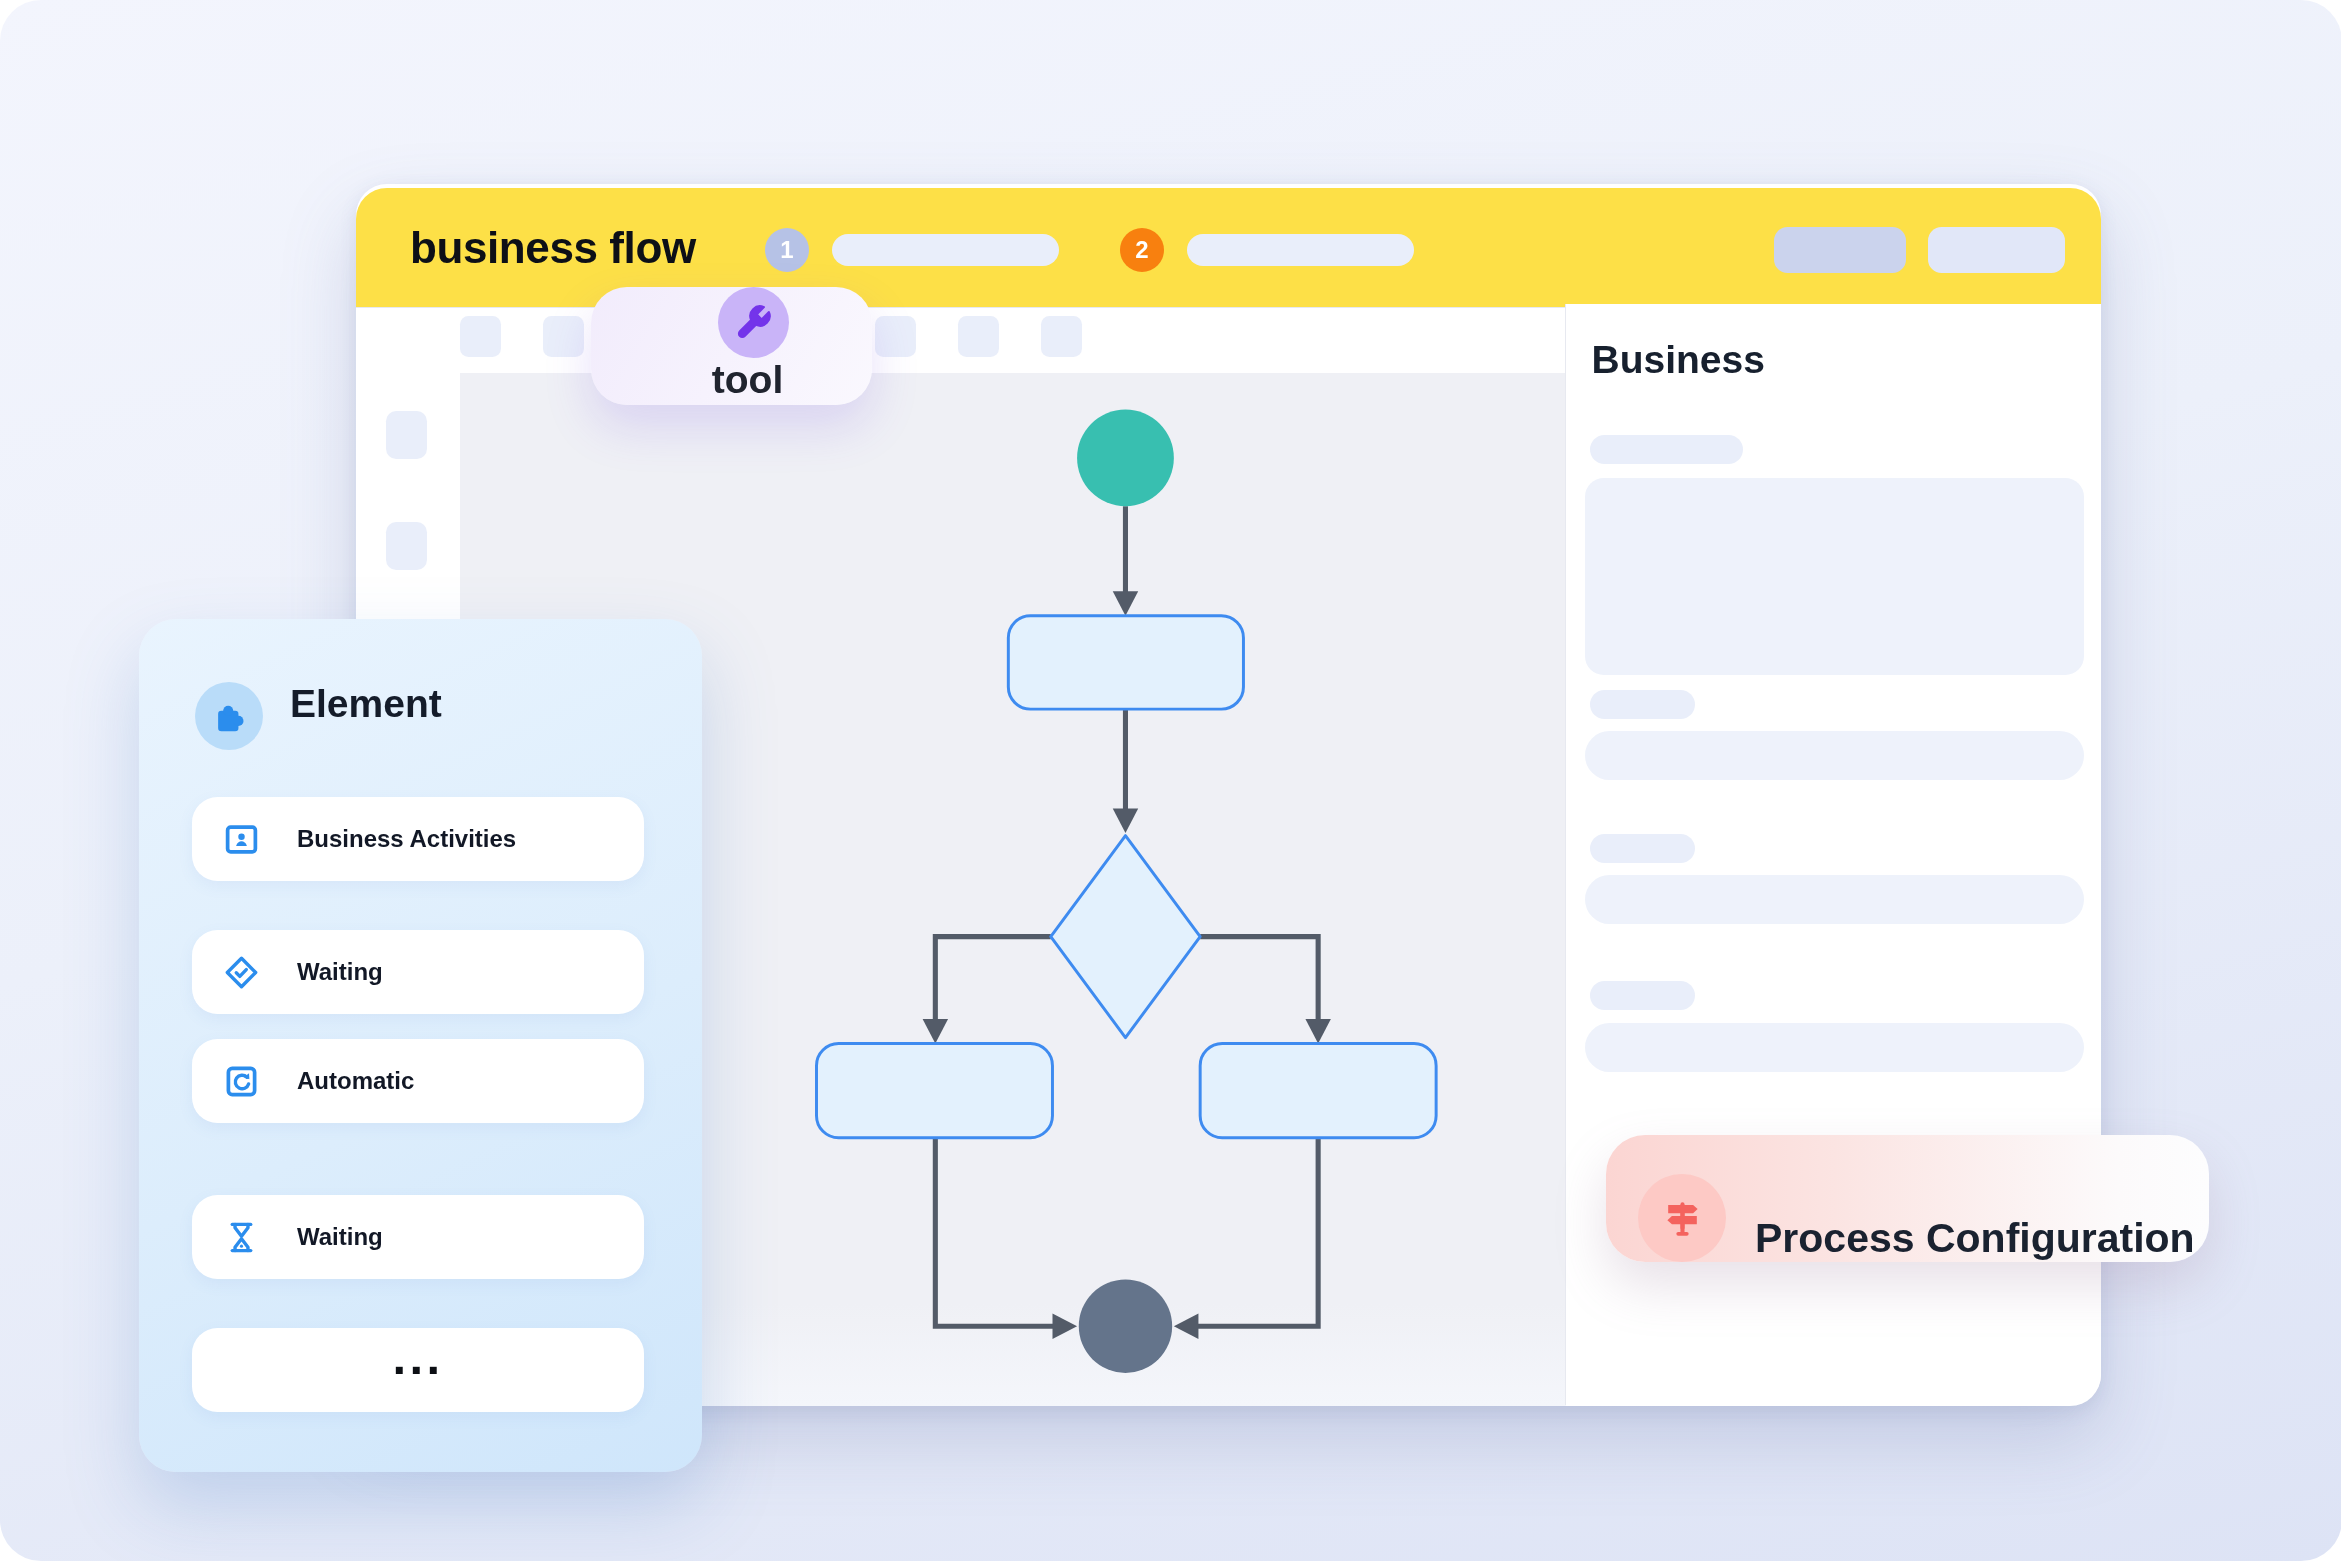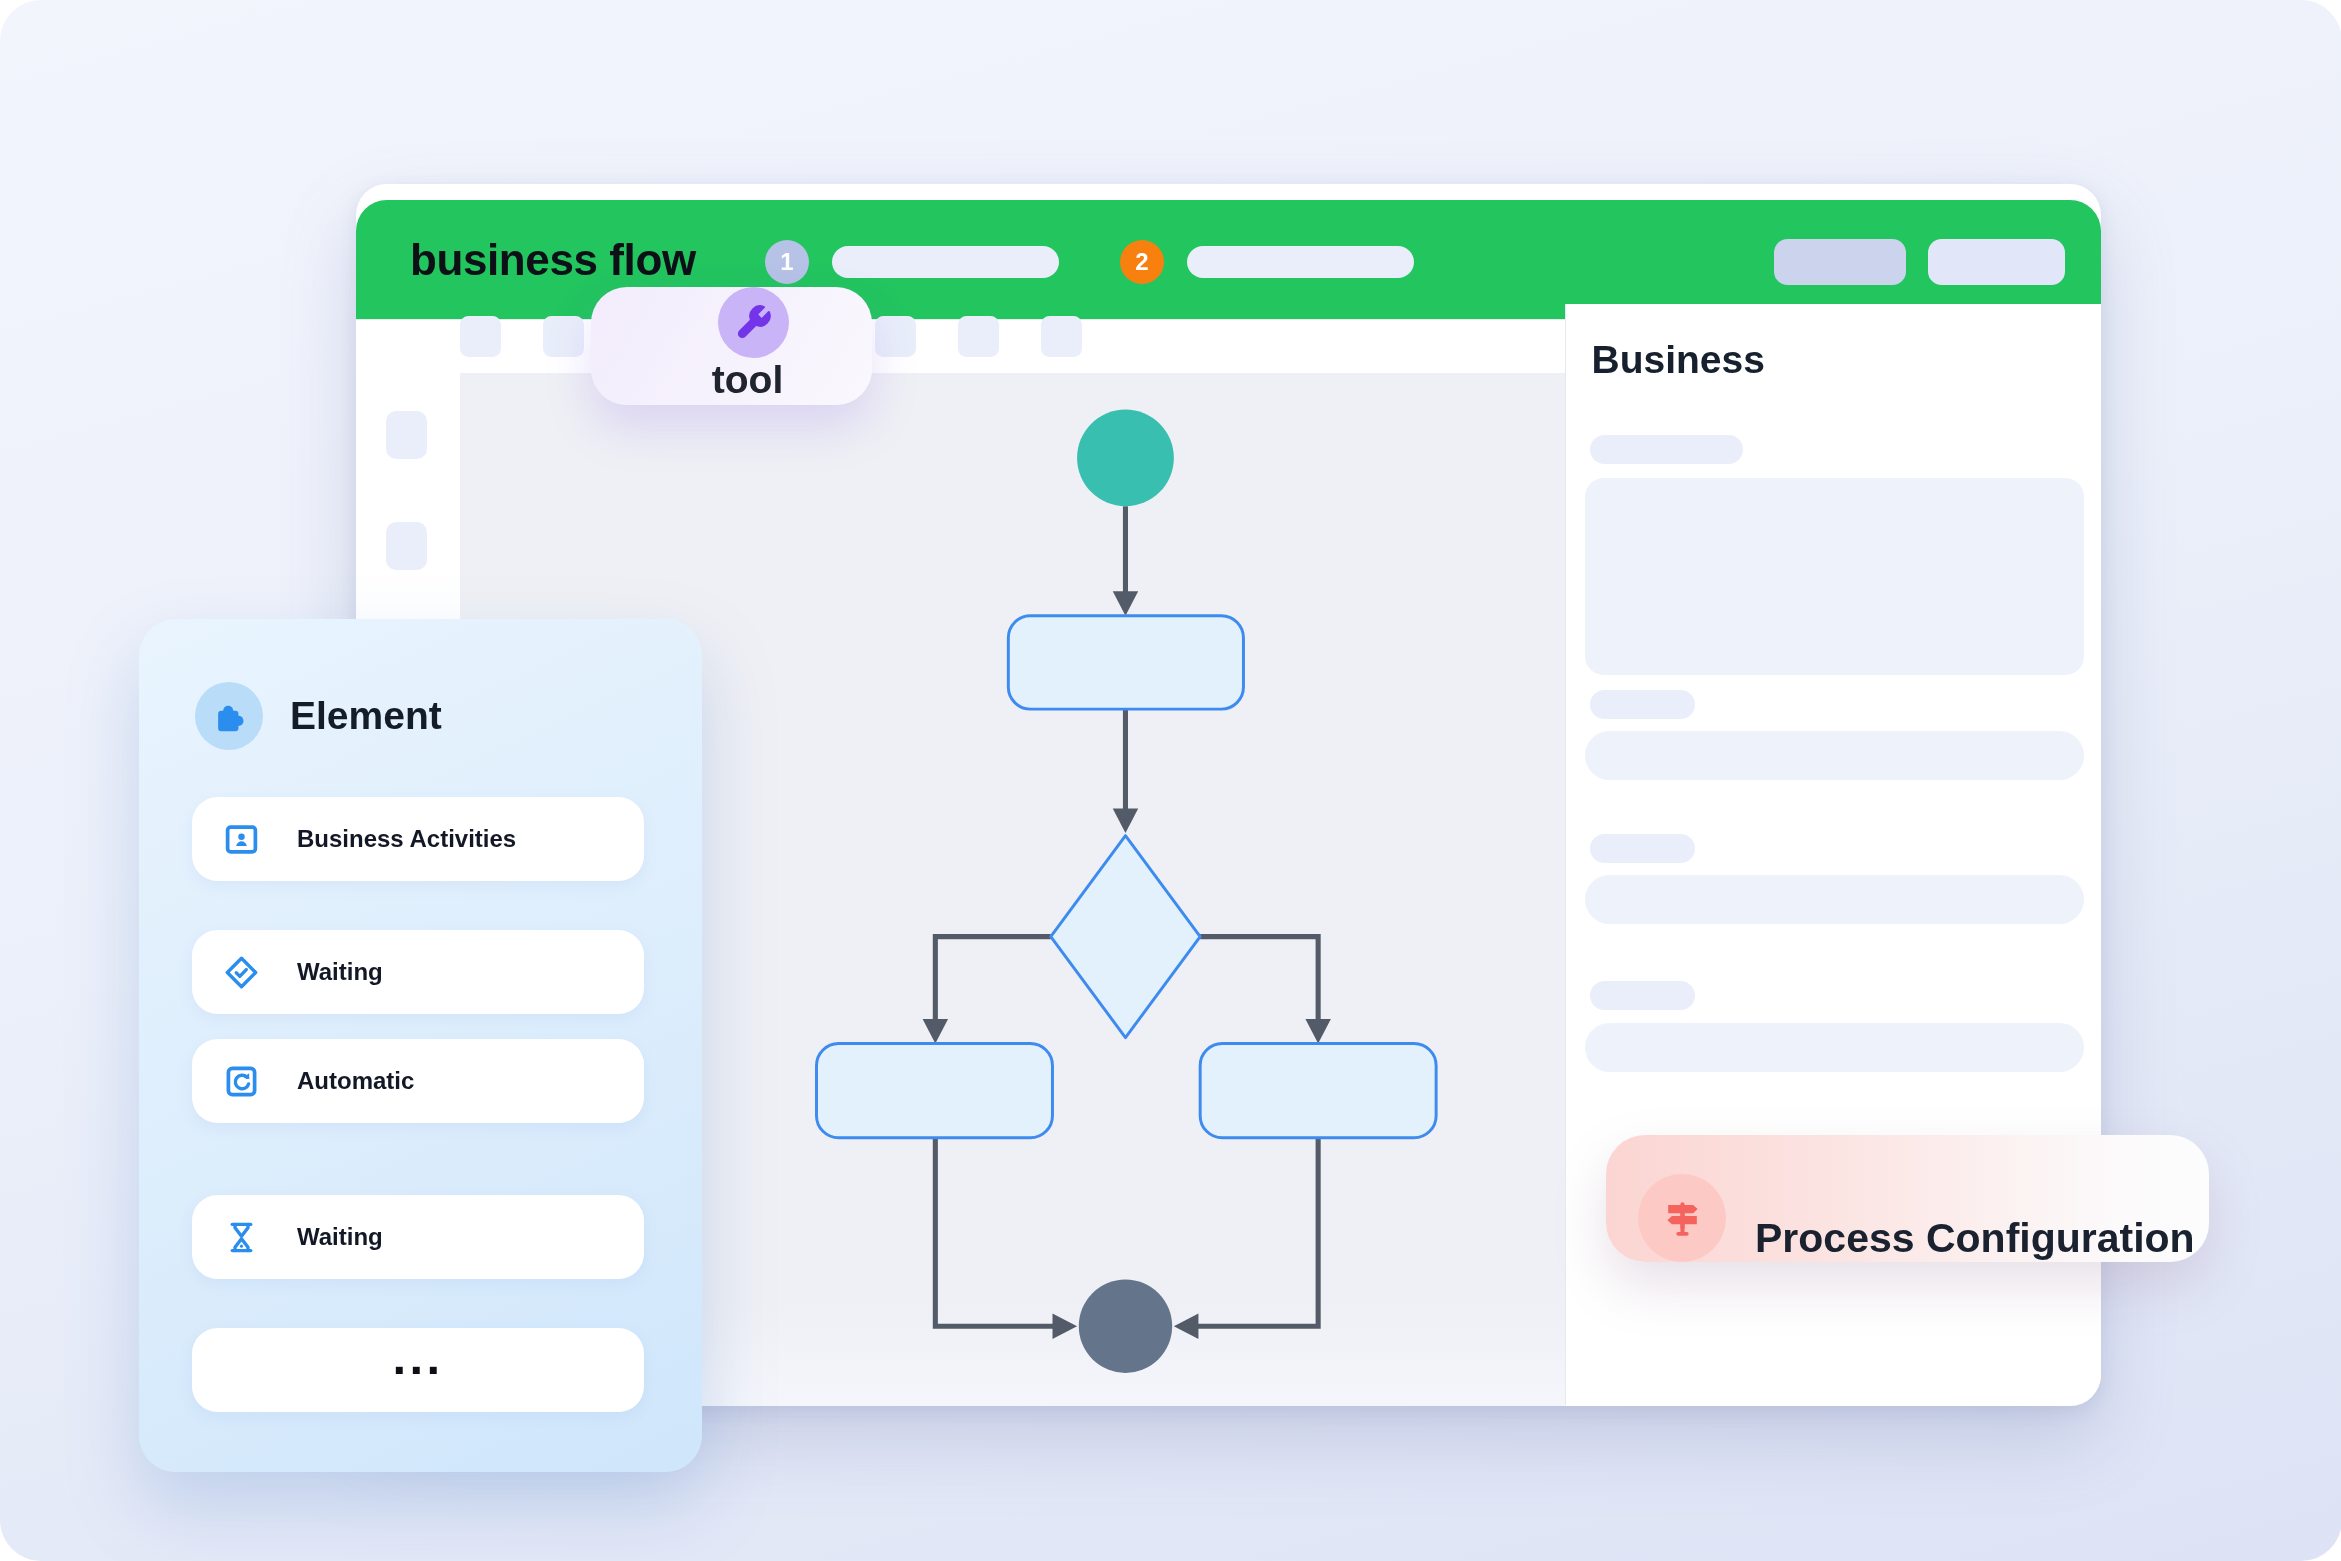--- a/index.html
+++ b/index.html
@@ -7,22 +7,22 @@
   body { font-family:"Liberation Sans","DejaVu Sans",sans-serif; width:2342px; height:1561px; }
 
   .page { position:relative; width:2342px; height:1561px; border-radius:41px; overflow:hidden;
           background:linear-gradient(165deg,#f3f5fd 0%,#ecf0fa 45%,#dde3f5 100%); }
 
   
   .window { position:absolute; left:356px; top:184px; width:1745px; height:1222px;
             background:#ffffff; border-radius:31px;
             box-shadow:0 34px 76px rgba(90,104,160,.22), 0 5.1px 17px rgba(90,104,160,.12); }
 
-  .header { position:absolute; left:0; top:16px; width:100%; height:120px;
-            border-bottom:1.7px solid #e7e9f0; border-radius:31px 31px 0 0; background:#22c55e; }
+  .header { position:absolute; left:0; top:4px; width:100%; height:120px;
+            border-bottom:1.7px solid #e7e9f0; border-radius:31px 31px 0 0; background:#fde047; }
   .app-title { position:absolute; left:54px; top:0; height:120px; line-height:120px;
                font-size:44px; font-weight:700; letter-spacing:-0.4px; color:#0d1017; }
   .badge { position:absolute; width:44px; height:44px; border-radius:50%; top:40px;
            color:#fff; font-size:24px; font-weight:700; text-align:center; line-height:44px; }
   .badge.step1 { left:409px; background:var(--step-badge-inactive,#b6c2e6); }
   .badge.step2 { left:764px; background:var(--accent-orange,#f8800f); }
   .step-bar { position:absolute; top:46px; width:227px; height:32px; border-radius:16px;
               background:var(--placeholder,#e8edf9); }
   .step-bar.b1 { left:476px; } .step-bar.b2 { left:831px; }
   .hbtn { position:absolute; top:39px; height:46px; border-radius:13.6px; }
@@ -61,21 +61,21 @@
                background:linear-gradient(120deg,#f2ecfc 0%,#faf8fe 100%);
                box-shadow:0 22px 47px rgba(124,82,230,.18); display:flex; align-items:center; z-index:30;flex-direction:column; }
   .tool-circle { width:71px; height:71px; border-radius:50%; background:#c9b4f8; margin-left:44px;
                  display:flex; align-items:center; justify-content:center; }
   .tool-label { margin-left:32px; font-size:39px; font-weight:600; color:#20242f; }
 
   
   .element-panel { position:absolute; left:139px; top:619px; width:563px; height:853px; border-radius:37px;
                    background:linear-gradient(155deg,#e9f4fe 0%,#dcedfc 55%,#cfe6fb 100%);
                    box-shadow:0 34px 72px rgba(80,130,200,.25); z-index:20; }
-  .ep-header { position:absolute; left:56px; top:63px; display:flex; align-items:center; }
+  .ep-header { position:absolute; left:56px; top:63px; display:flex; align-items:flex-start; }
   .ep-circle { width:68px; height:68px; border-radius:50%; background:#b9dcf9;
                display:flex; align-items:center; justify-content:center; }
   .ep-title { margin-left:27px; font-size:39px; font-weight:600; color:#141c2a; }
   .ep-card { position:absolute; left:53px; width:452px; height:84px; border-radius:25.5px; background:#fff;
              box-shadow:0 5.1px 15.3px rgba(90,130,200,.08); display:flex; align-items:center; }
   .ep-card .icon { width:37px; height:37px; margin-left:31px; flex:0 0 auto; }
   .ep-card .lbl { margin-left:37px; font-size:24px; font-weight:600; color:#121826; white-space:nowrap; }
   .ep-card.dots { justify-content:center; }
   .ep-card.dots .lbl { margin:0; transform:translateY(-24%); font-size:49px; font-weight:800;
                        letter-spacing:3.4px; color:#0c0f14; }

